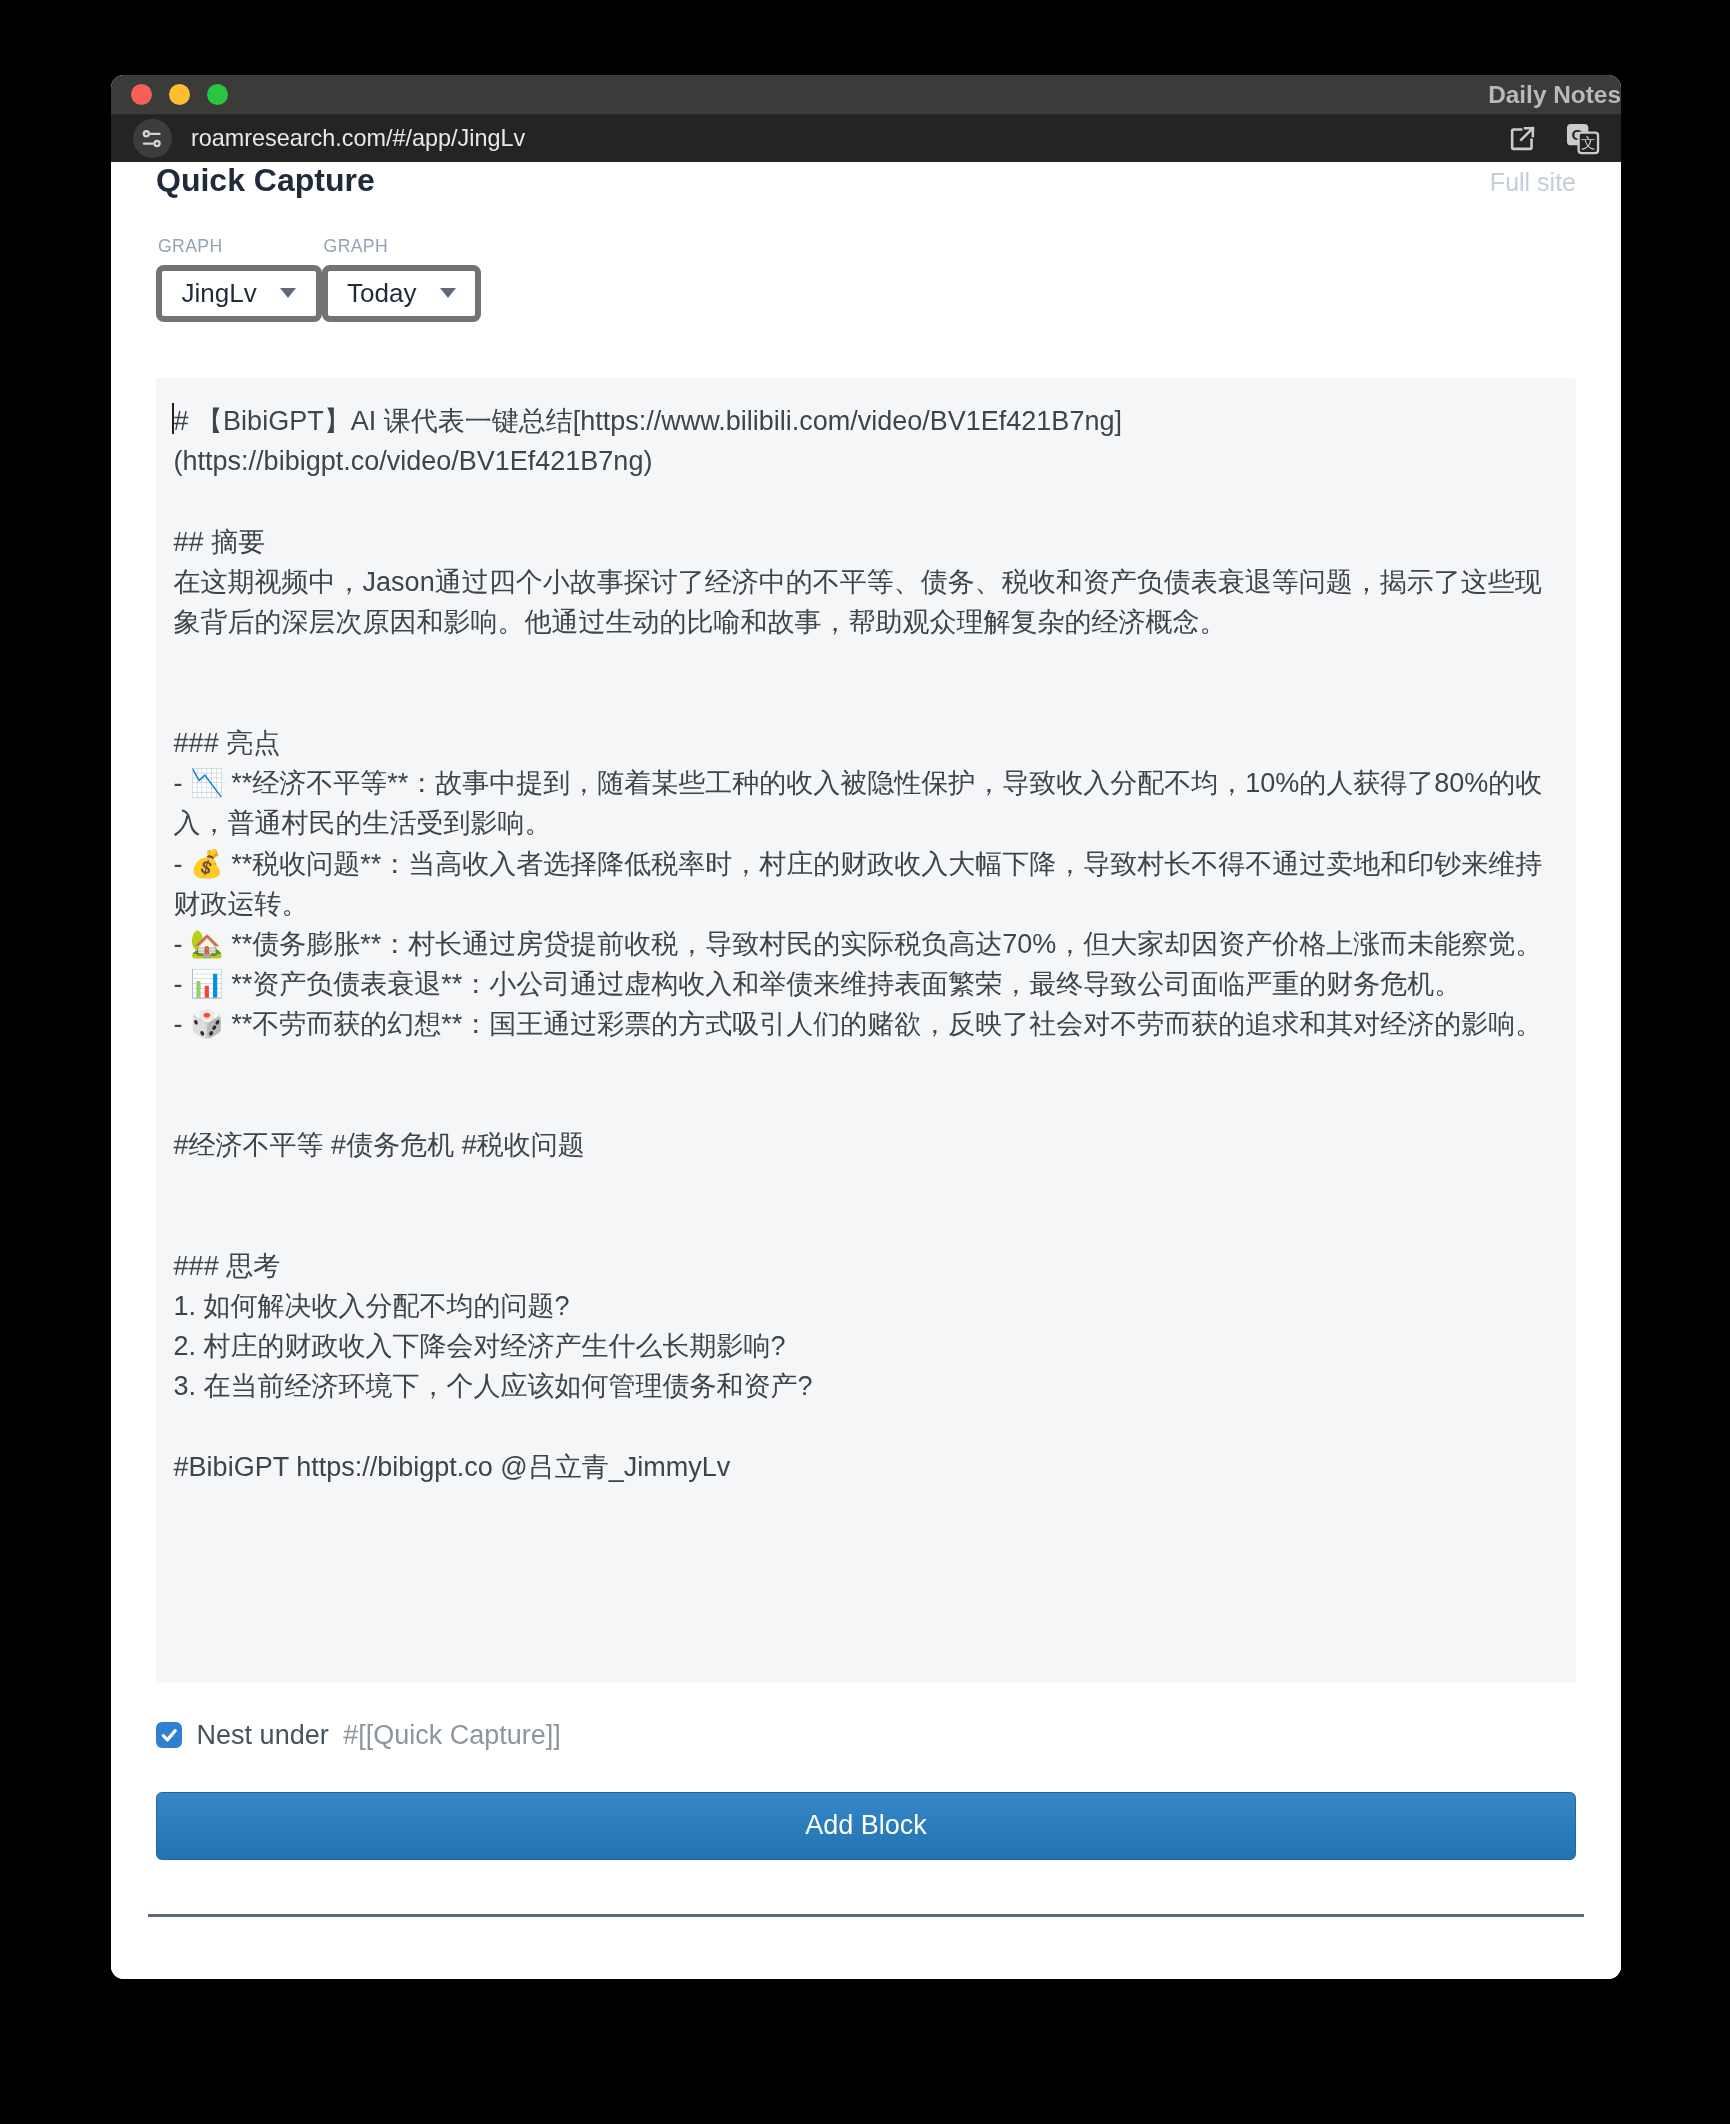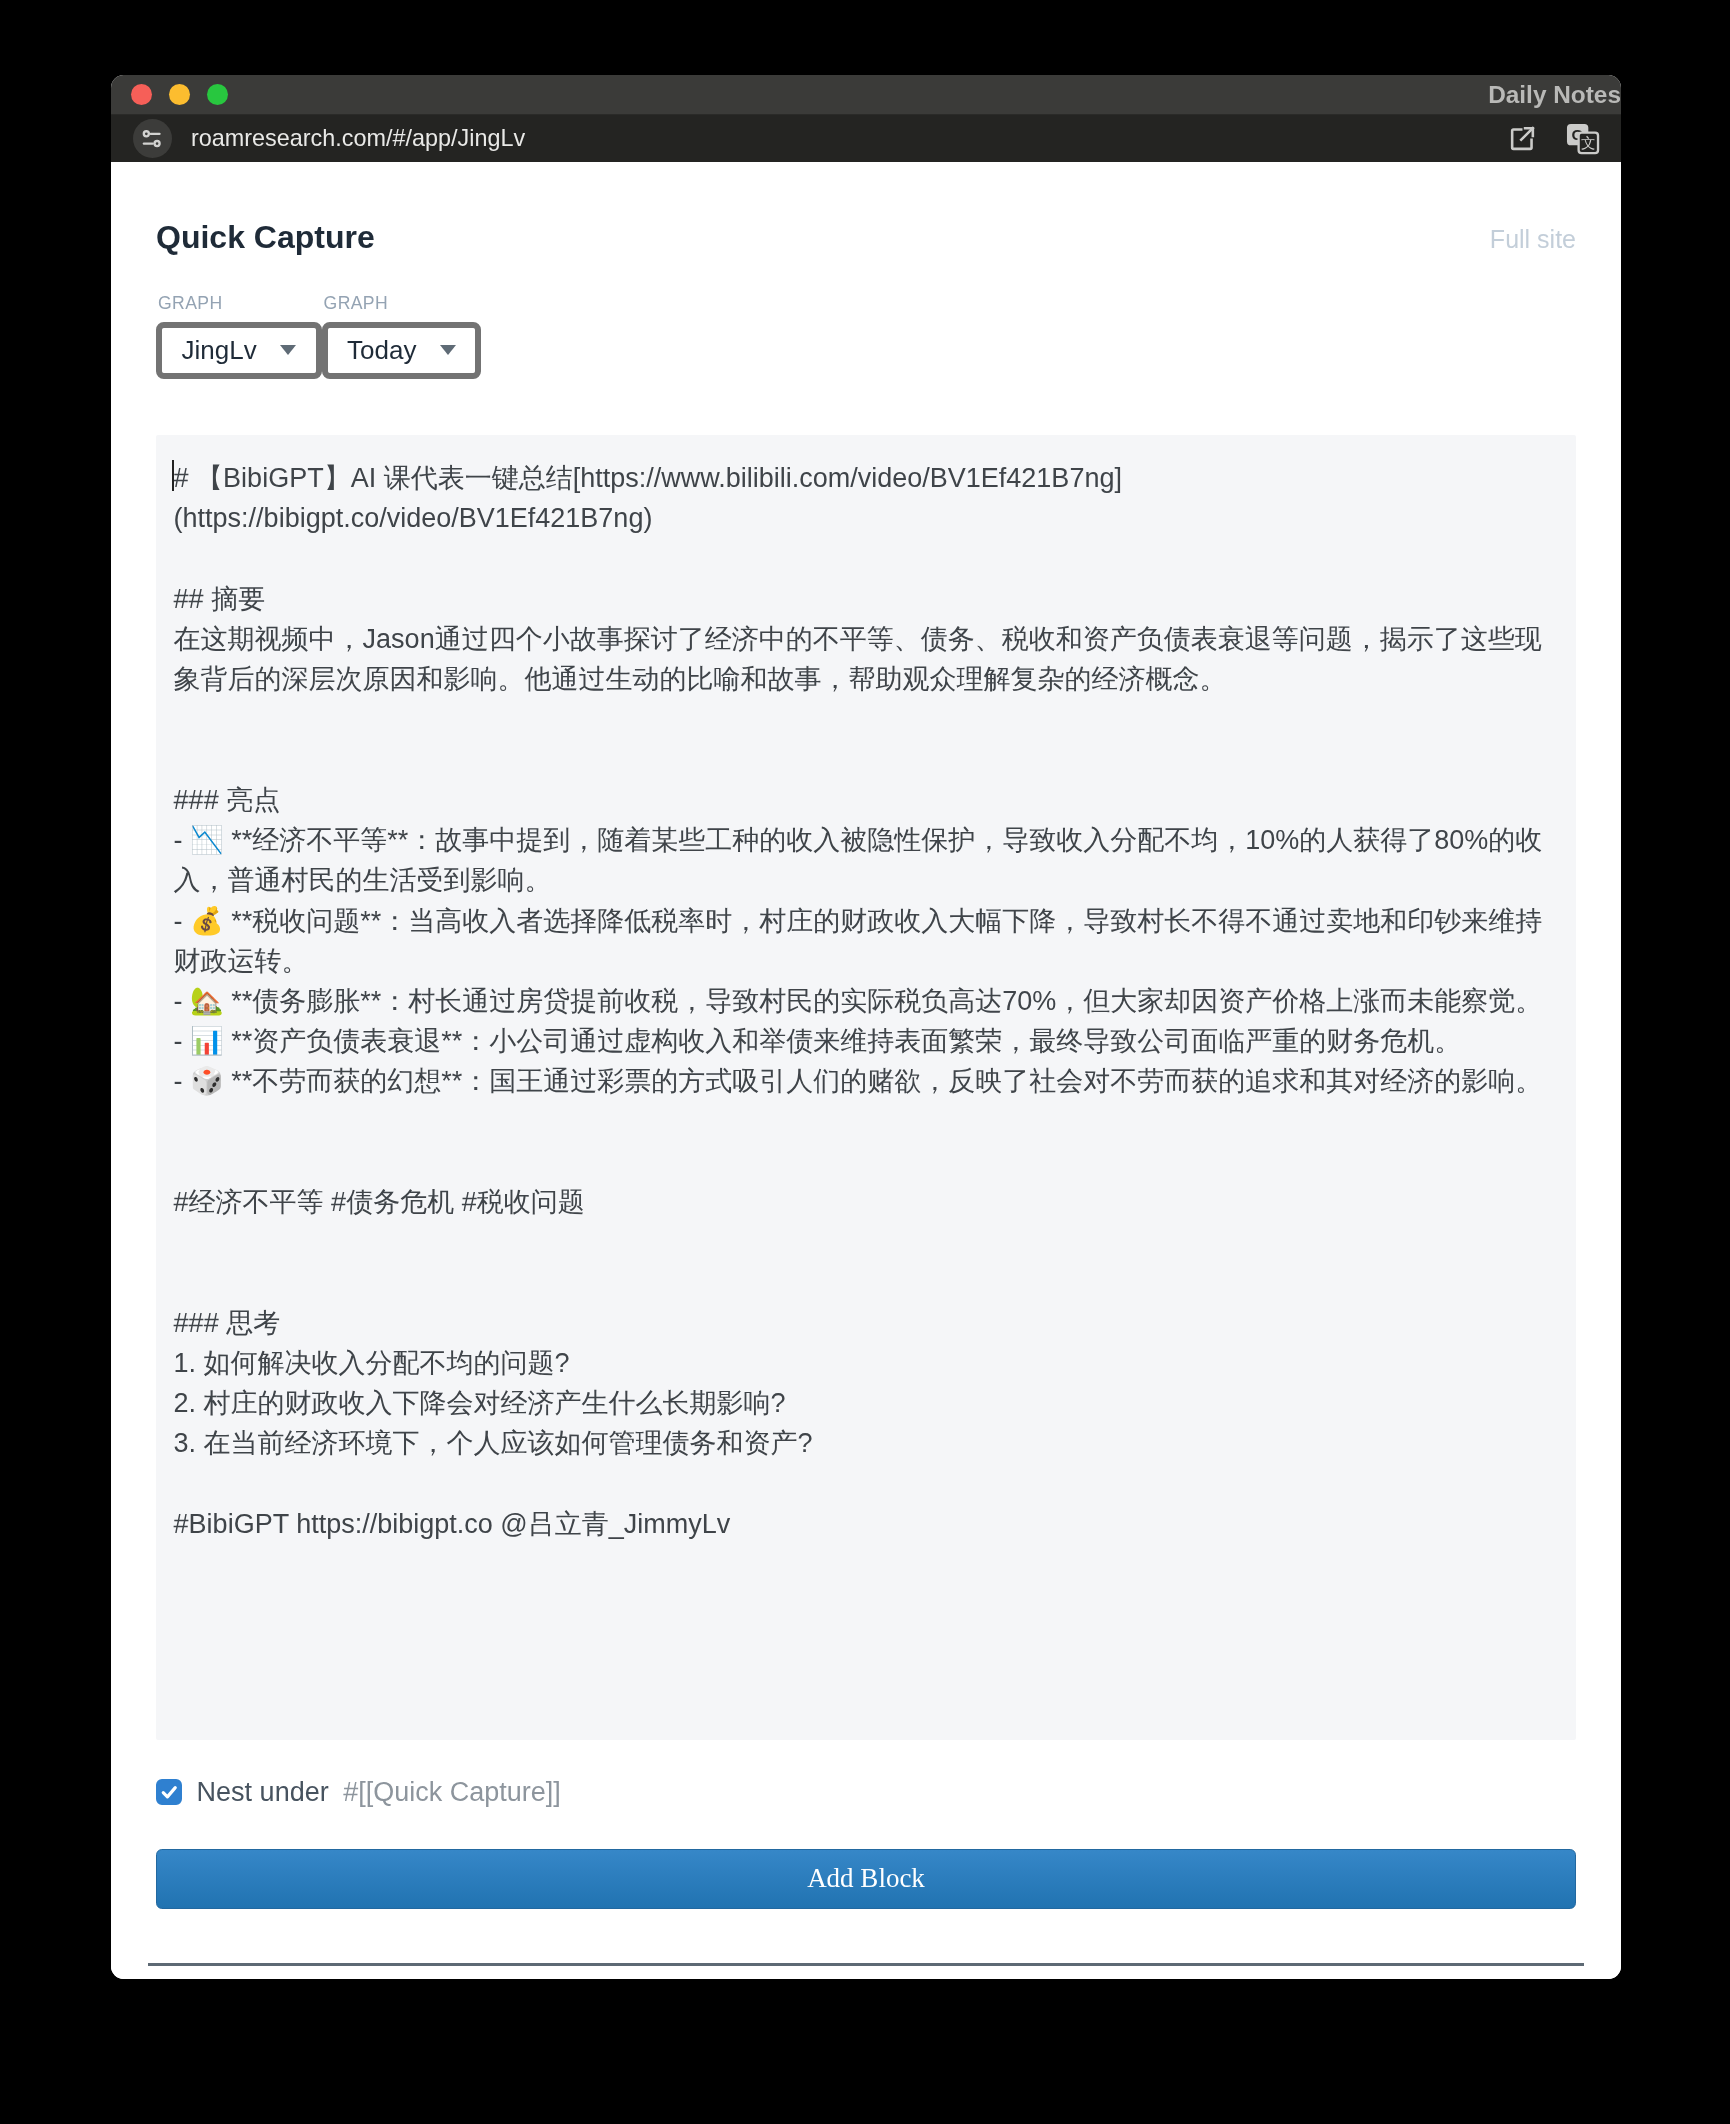--- a/index.html
+++ b/index.html
@@ -32,21 +32,21 @@
   }
   .site-btn{
     width:39px;height:39px;border-radius:50%;background:#3c3c3a;border:none;
     display:flex;align-items:center;justify-content:center;flex:none;cursor:pointer;
   }
   .url-text{color:#e9e9e7;font-size:23.4px;white-space:nowrap;}
   .urlbar-right{margin-left:auto;display:flex;align-items:center;gap:27px;}
   .icon-btn{background:none;border:none;padding:0;display:flex;align-items:center;cursor:pointer;}
   
   .content{flex:1;background:#fff;padding:0 45px;display:flex;flex-direction:column;}
-  .header-row{margin-top:57px;display:flex;justify-content:space-between;align-items:baseline;}
+  .header-row{display:flex;justify-content:space-between;align-items:baseline;}
   .page-title{font-size:32px;font-weight:600;color:#1f2b38;margin:0;}
   .full-site{font-size:25px;color:#c3ced9;text-decoration:none;}
   .selects-row{margin-top:37px;display:flex;}
   .select-group{display:flex;flex-direction:column;}
   .select-label{font-size:17.6px;font-weight:500;color:#94a3b3;letter-spacing:0.4px;margin:0 0 7.8px 2px;}
   .select-box{
     height:45px;border:6px solid #737373;border-radius:7.8px;background:#fff;
     display:inline-flex;align-items:center;gap:23.4px;padding:0 19.5px;cursor:pointer;
   }
   .select-value{font-size:26px;color:#1f2b38;}
@@ -68,24 +68,24 @@
   .nest-row{margin-top:37px;display:flex;align-items:center;gap:14.6px;}
   .checkbox{
     width:26px;height:26px;border-radius:5.9px;background:#fff;border:2px solid #9aa5af;
     display:flex;align-items:center;justify-content:center;flex:none;cursor:pointer;box-sizing:border-box;
   }
   .checkbox.checked{background:#2f80d0;border-color:#2f80d0;}
   .nest-label{font-size:27px;color:#47535f;cursor:pointer;}
   .nest-tag{font-size:27px;color:#8d959d;}
   
   .add-btn{
-    margin-top:41px;height:60px;border-radius:5.9px;border:1px solid #2268a0;
+    margin-top:41px;height:68px;border-radius:5.9px;border:1px solid #2268a0;
     background:linear-gradient(180deg,#3687c8 0%,#2173b1 100%);
     color:#fff;font-size:27px;font-weight:500;cursor:pointer;
-    font-family:Liberation Serif, serif;
+    font-family:Liberation Sans, sans-serif;
   }
   .divider{margin:54px -7.8px 0;height:2.9px;background:#5d6974;border:none;}
 </style>
 </head>
 <body>
 
 <div class="window">
 
   <div class="titlebar">
     <div class="traffic">

